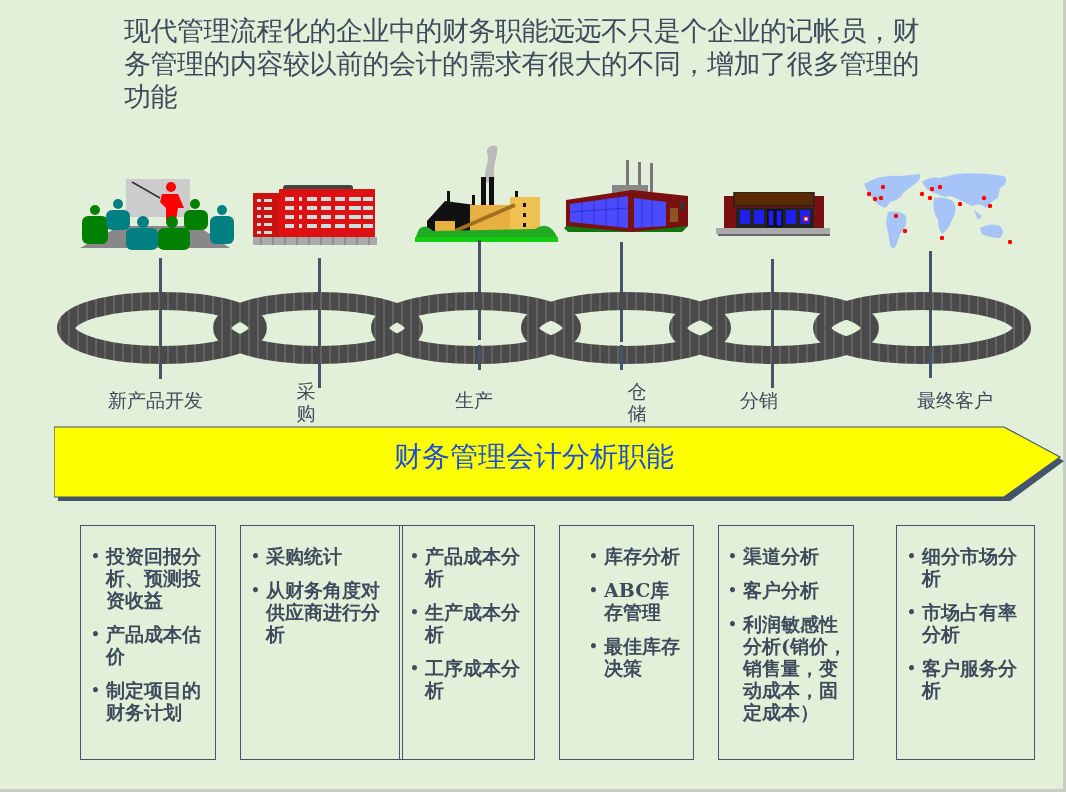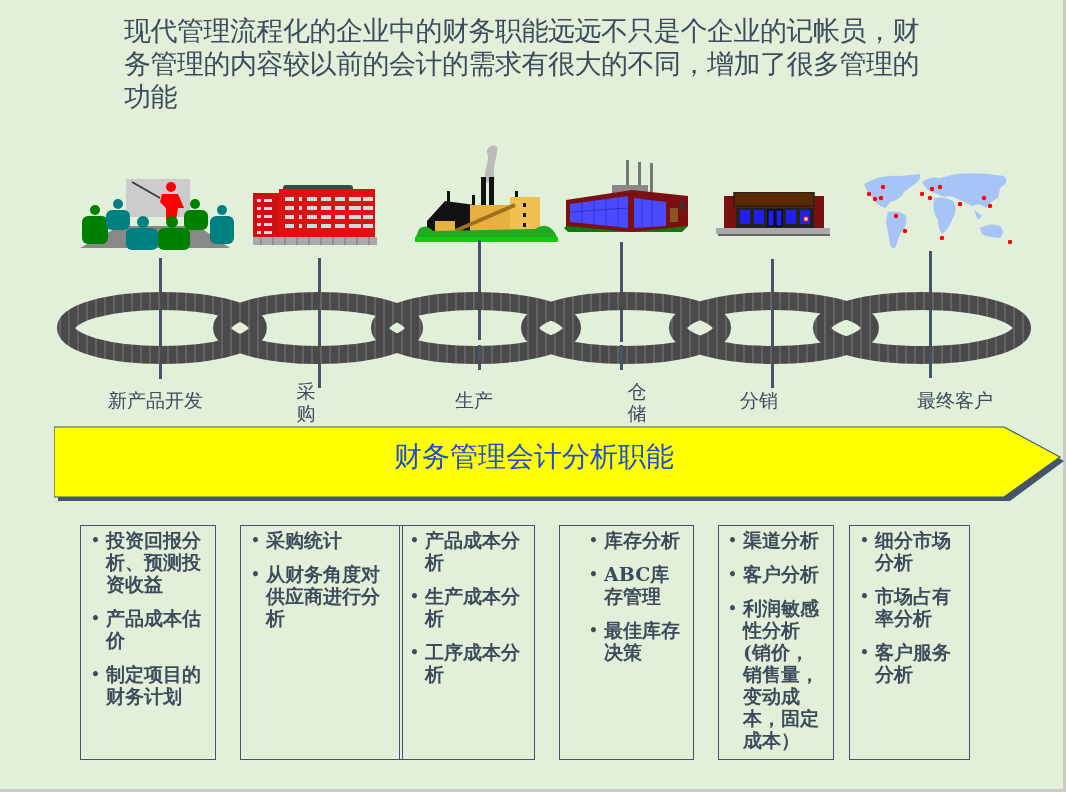--- a/index.html
+++ b/index.html
@@ -35,21 +35,21 @@
   .arrow-text {
     position: absolute; left: 54px; top: 438px; width: 960px; text-align: center;
     font-size: 28px; color: #1d4ed8; font-family: "DejaVu Sans", sans-serif;
   }
 
   .func-box {
     position: absolute; top: 525px; height: 235px;
     border: 1.5px solid #44546a; background: transparent;
     padding: 3px 6px 0 10px;
   }
-  .func-box ul { list-style: none; }
+  .func-box ul { list-style: none; margin-top: 16px; }
   .func-box li {
     position: relative; padding-left: 15px;
     font-family: "DejaVu Serif", "Liberation Serif", serif;
     font-size: 19px; line-height: 22px; color: #3d4b5c; font-weight: bold;
     margin-bottom: 12px; word-break: break-all;
   }
   .func-box li::before {
     content: "•"; position: absolute; left: 0; top: 0; font-size: 14px; color: #3d4b5c;
   }
 </style>
@@ -288,26 +288,26 @@
     <li>工序成本分析</li>
   </ul>
 </div>
 <div class="func-box" style="left:559px;width:135px;padding-left:29px;">
   <ul>
     <li>库存分析</li>
     <li>ABC库存管理</li>
     <li>最佳库存决策</li>
   </ul>
 </div>
-<div class="func-box" style="left:718px;width:116px;padding-left:9px;">
+<div class="func-box" style="left:718px;width:136px;padding-left:9px;">
   <ul>
     <li>渠道分析</li>
     <li>客户分析</li>
     <li>利润敏感性分析(销价，销售量，变动成本，固定成本）</li>
   </ul>
 </div>
-<div class="func-box" style="left:849px;width:121px;">
+<div class="func-box" style="left:896px;width:139px;">
   <ul>
     <li>细分市场分析</li>
     <li>市场占有率分析</li>
     <li>客户服务分析</li>
   </ul>
 </div>
 
 </body></html>

